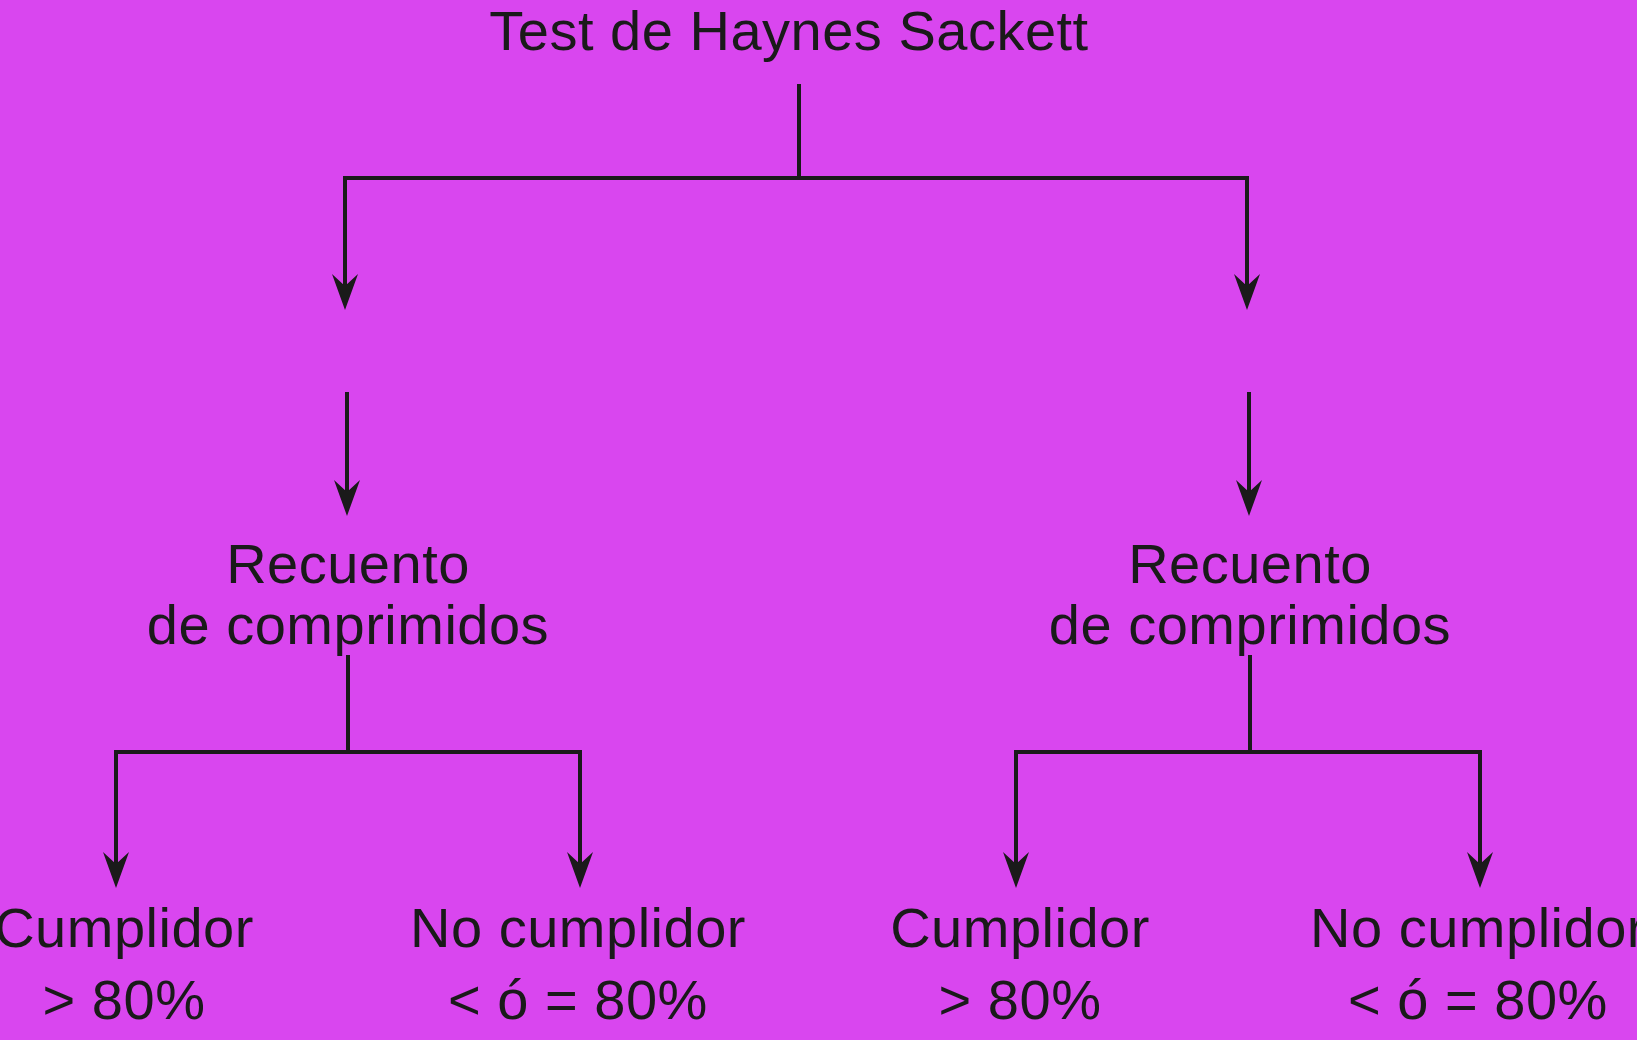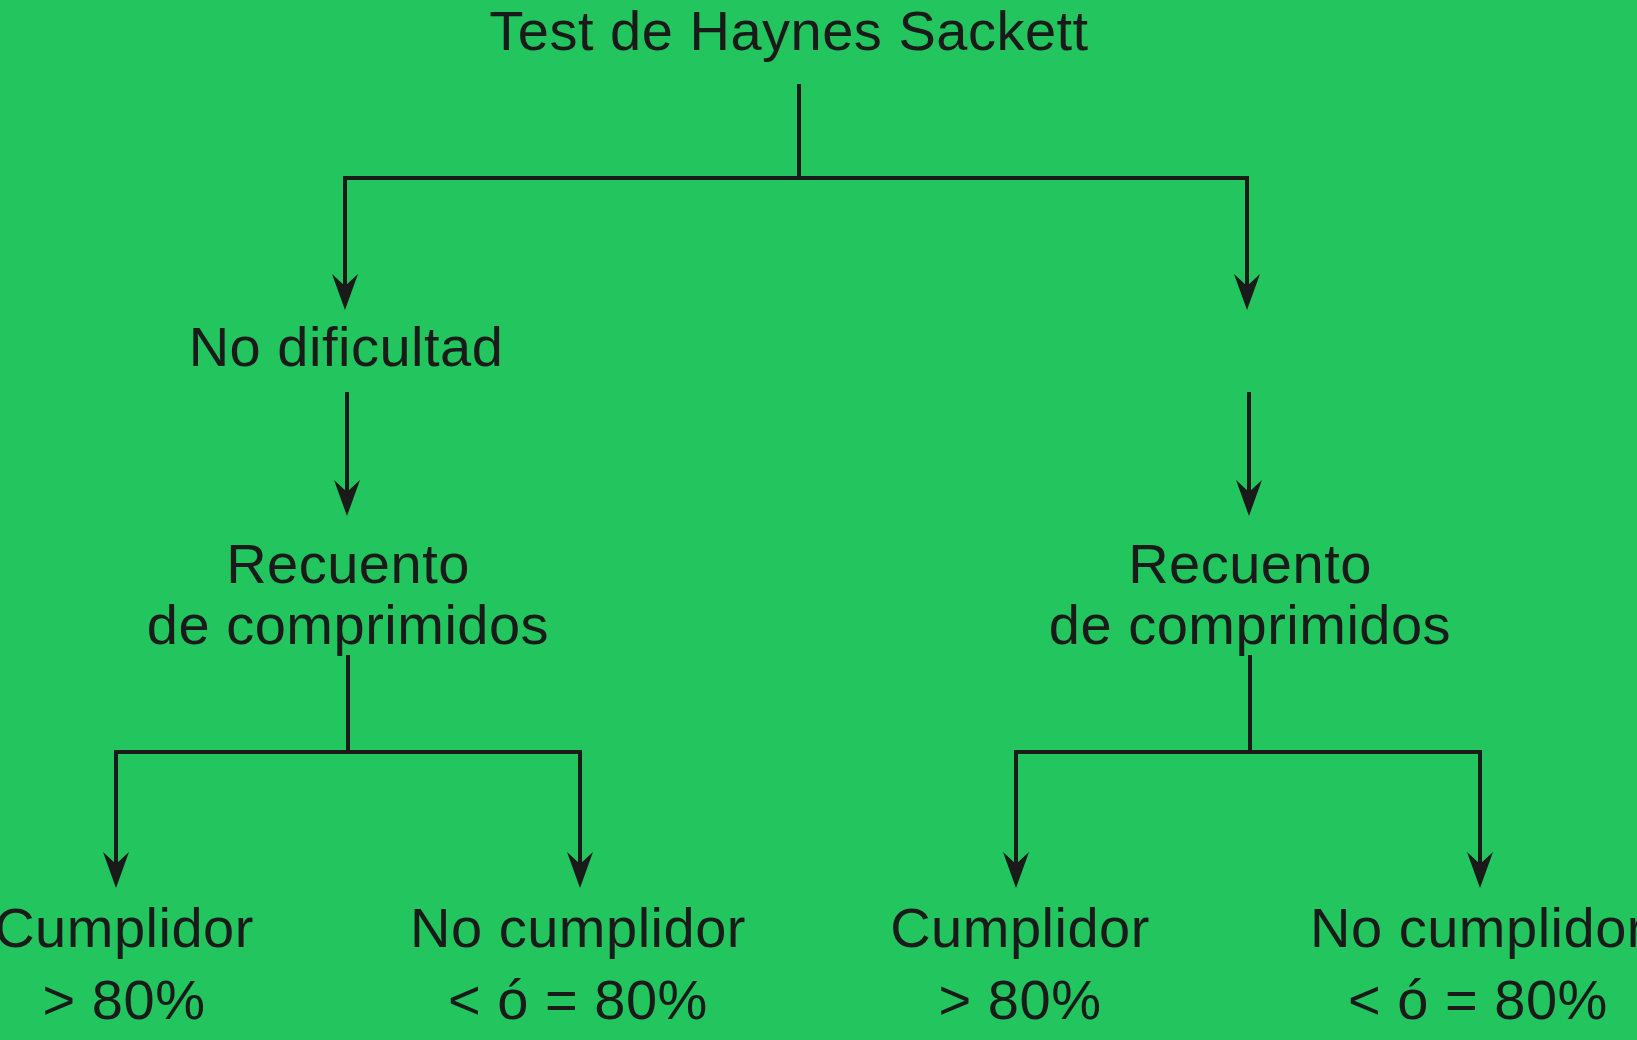--- a/index.html
+++ b/index.html
@@ -47,21 +47,21 @@
   .pos-leaf-lr-1    { left: 578px;  top: 928px; }
   .pos-leaf-lr-2    { left: 578px;  top: 1000px;}
   .pos-leaf-rl-1    { left: 1020px; top: 928px; }
   .pos-leaf-rl-2    { left: 1020px; top: 1000px;}
   .pos-leaf-rr-1    { left: 1478px; top: 928px; }
   .pos-leaf-rr-2    { left: 1478px; top: 1000px;}
 </style>
 </head>
 <body>
 
-<div class="canvas" style="background: #22c55e; color: rgb(26, 26, 26);">
+<div class="canvas" style="background: #d946ef; color: rgb(26, 26, 26);">
 
   <svg class="connectors" viewBox="0 0 1637 1040" xmlns="http://www.w3.org/2000/svg" aria-hidden="true">
     <g stroke="#1a1a1a" stroke-width="4" fill="none">
 
       <path d="M799 84 V178"></path>
 
       <path d="M343 178 H1249"></path>
 
       <path d="M345 176 V287"></path>
       <path d="M1247 176 V287"></path>
@@ -90,21 +90,20 @@
 
       <path d="M103 852 L116 888 L129 852 L116 864 Z"></path>
       <path d="M567 852 L580 888 L593 852 L580 864 Z"></path>
       <path d="M1003 852 L1016 888 L1029 852 L1016 864 Z"></path>
       <path d="M1467 852 L1480 888 L1493 852 L1480 864 Z"></path>
     </g>
   </svg>
 
   <div class="lbl title pos-title">Test de Haynes Sackett</div>
 
-  <div class="lbl pos-cond-left">No dificultad</div>
 
   <div class="lbl pos-step-l1">Recuento</div>
   <div class="lbl pos-step-l2">de comprimidos</div>
   <div class="lbl pos-step-r1">Recuento</div>
   <div class="lbl pos-step-r2">de comprimidos</div>
 
   <div class="lbl pos-leaf-ll-1">Cumplidor</div>
   <div class="lbl pos-leaf-ll-2">&gt; 80%</div>
   <div class="lbl pos-leaf-lr-1">No cumplidor</div>
   <div class="lbl pos-leaf-lr-2">&lt; ó = 80%</div>

